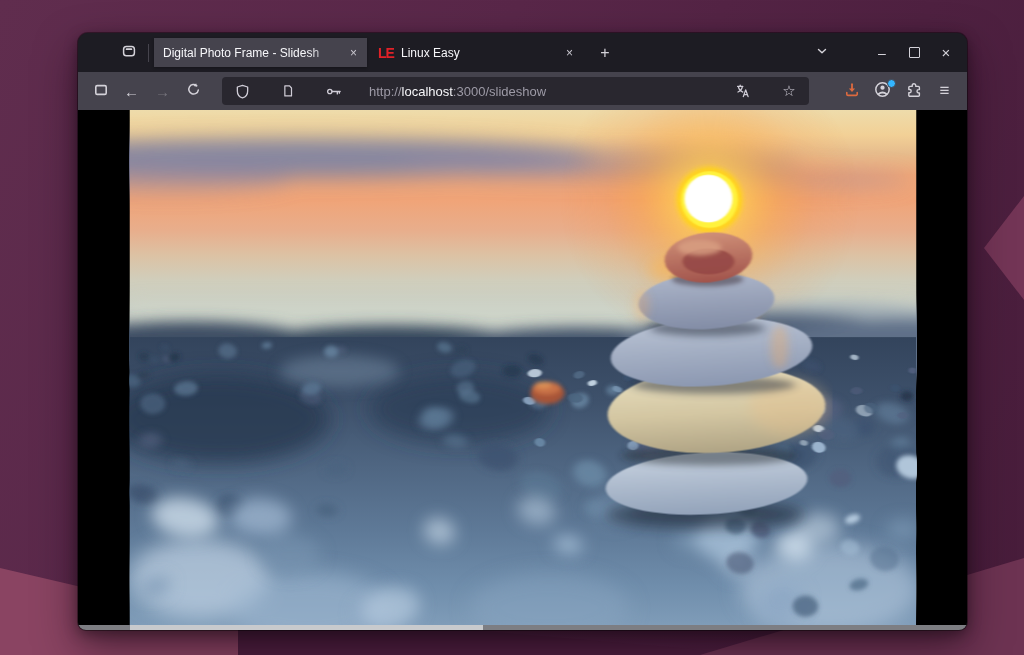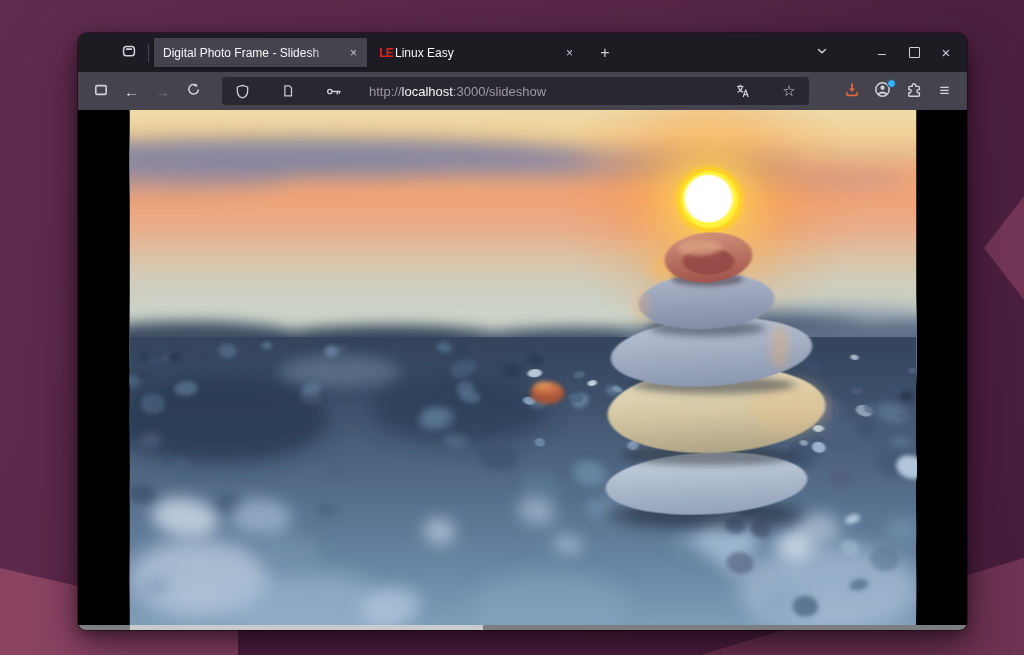--- a/index.html
+++ b/index.html
@@ -26,21 +26,21 @@
        color:#d4d2d9;padding:0;cursor:default;border-radius:4px}
   .fxview{width:30px;height:26px;margin-left:36px}
   .tabsep{width:1px;height:18px;background:#46444d;margin:0 5px 0 4px}
   .tab{display:flex;align-items:center;height:29px;border-radius:0;padding:0 5px 0 9px;
        color:#f7f7fa;font-size:12px}
   .tab.active{background:#45434d;width:199px;box-shadow:0 1px 3px rgba(0,0,0,.3)}
   .tab.inactive{width:200px;margin-left:2px}
   .tab-title{flex:1;white-space:nowrap;overflow:hidden;
     -webkit-mask-image:linear-gradient(90deg,#000 80%,transparent 97%);
     mask-image:linear-gradient(90deg,#000 80%,transparent 97%)}
-  .favicon{width:16px;height:16px;margin-right:1px;font-weight:800;font-size:12px;
+  .favicon{width:16px;height:16px;margin-right:7px;font-weight:800;font-size:14px;
     color:var(--c-favicon,#e02128);display:flex;align-items:center;justify-content:center;letter-spacing:-1px}
   .tab-close{width:17px;height:17px;font-size:12px;color:#c9c7cf}
   .newtab{width:28px;height:26px;font-size:16px;margin-left:8px}
   .spacer{flex:1}
   .tablist{width:26px;height:26px;margin-right:28px}
   .wc{width:26px;height:26px;margin-left:6px;font-size:14px}
   .wc.min{font-size:14px}
   .wc.close{font-size:15px}
 
   

